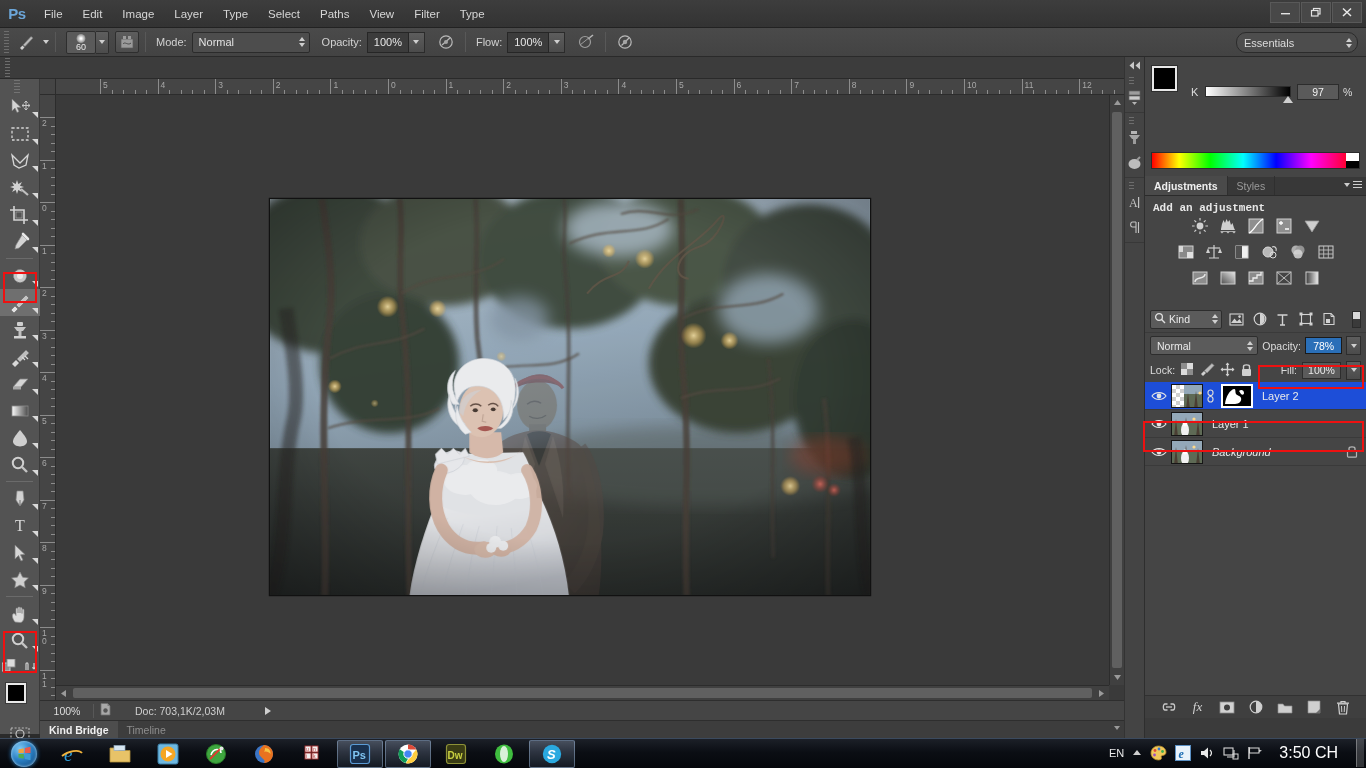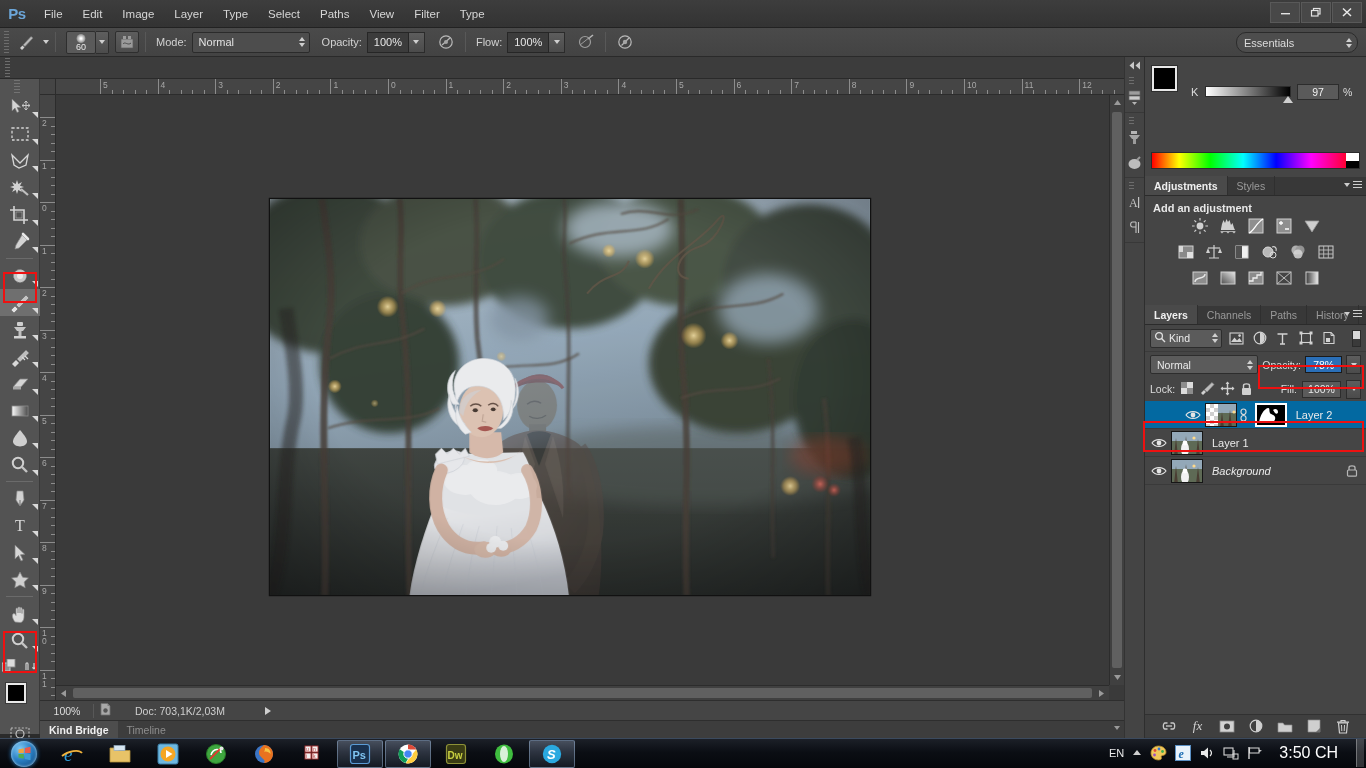--- a/index.html
+++ b/index.html
@@ -325,21 +325,21 @@
     flex: 1;
     background: linear-gradient(to right,
       #ff0000 0%, #ffff00 14%, #00ff00 30%, #00ffff 47%, #0000ff 64%, #ff00ff 82%, #ff0033 100%);
   }
   .cp-bw { width: 13px; display: flex; flex-direction: column; }
   .cp-bw .w { flex: 1; background: #fff; }
   .cp-bw .b { flex: 1; background: #000; }
 
   
   .adjpanel { height: 110px; background: #454545; padding: 6px 8px 0 8px; }
-  .adj-title { font-size: 11px; color: #e8e8e8; font-weight: bold; margin-bottom: 1px; }
+  .adj-title { font-size: 11px; color: #e8e8e8; font-weight: bold; margin-bottom: 1px; font-family: Liberation Mono, monospace; }
   .adj-row { display: flex; justify-content: center; gap: 7px; margin-bottom: 5px; }
   .adj-icon {
     width: 21px; height: 21px; display: flex; align-items: center; justify-content: center;
   }
 
   
   .layerspanel { height: 412px; background: #454545; position: relative; }
   .filter-row {
     height: 27px; display: flex; align-items: center; padding: 0 5px; gap: 6px;
     border-bottom: 1px solid #3a3a3a;
@@ -371,21 +371,21 @@
   .lock-row { height: 24px; display: flex; align-items: center; padding: 0 5px; gap: 5px; }
   .fill-field {
     width: 39px; height: 17px; background: #5b5b5b; border: 1px solid #2d2d2d;
     display: flex; align-items: center; justify-content: center; font-size: 10.5px; color: #eaeaea;
   }
   .layer-list { position: absolute; left: 0; top: 76px; right: 0; bottom: 24px; }
   .layer-row {
     height: 28px; display: flex; align-items: center; border-bottom: 1px solid #3a3a3a;
     position: relative; padding-left: 2px;
   }
-  .layer-row.sel { background: #0369a1; justify-content: center; }
+  .layer-row.sel { background: #1d4ed8; }
   .eye-cell { width: 24px; display: flex; align-items: center; justify-content: center; }
   .thumb {
     width: 32px; height: 24px; border: 1px solid #161616; position: relative; overflow: hidden;
     background: #2b2b2b;
   }
   .thumb.checker {
     background-image:
       linear-gradient(45deg, #cfcfcf 25%, transparent 25%, transparent 75%, #cfcfcf 75%),
       linear-gradient(45deg, #cfcfcf 25%, #ffffff 25%, #ffffff 75%, #cfcfcf 75%);
     background-size: 8px 8px; background-position: 0 0, 4px 4px;
@@ -1399,34 +1399,20 @@
                   <stop offset="0" stop-color="#3a3a3a"></stop>
                   <stop offset="1" stop-color="#ededed"></stop>
                 </linearGradient>
               </defs>
             <rect x="3" y="3" width="12" height="12" fill="url(#sg)" stroke="#cfcfcf" stroke-width="1"></rect>
           </svg>
         </span>
       </div>
     </div>
 
-    <div class="panel-tabs">
-      <div class="ptab sel">Layers</div>
-      <div class="ptab">Channels</div>
-      <div class="ptab">Paths</div>
-      <div class="ptab">History</div>
-      <div class="pmenu">
-        <span class="tri"></span>
-          <span class="bars">
-            <i></i>
-            <i></i>
-            <i></i>
-          </span>
-      </div>
-    </div>
     <div class="layerspanel">
 
       <div class="filter-row">
         <div class="kind-sel">
           <span>
             <svg width="12" height="12" viewBox="0 0 12 12">
               <circle cx="5" cy="5" r="3.4" fill="none" stroke="#e0e0e0" stroke-width="1.3"></circle>
               <path d="M7.6 7.6 L11 11" stroke="#e0e0e0" stroke-width="1.4"></path>
             </svg>
           </span>

